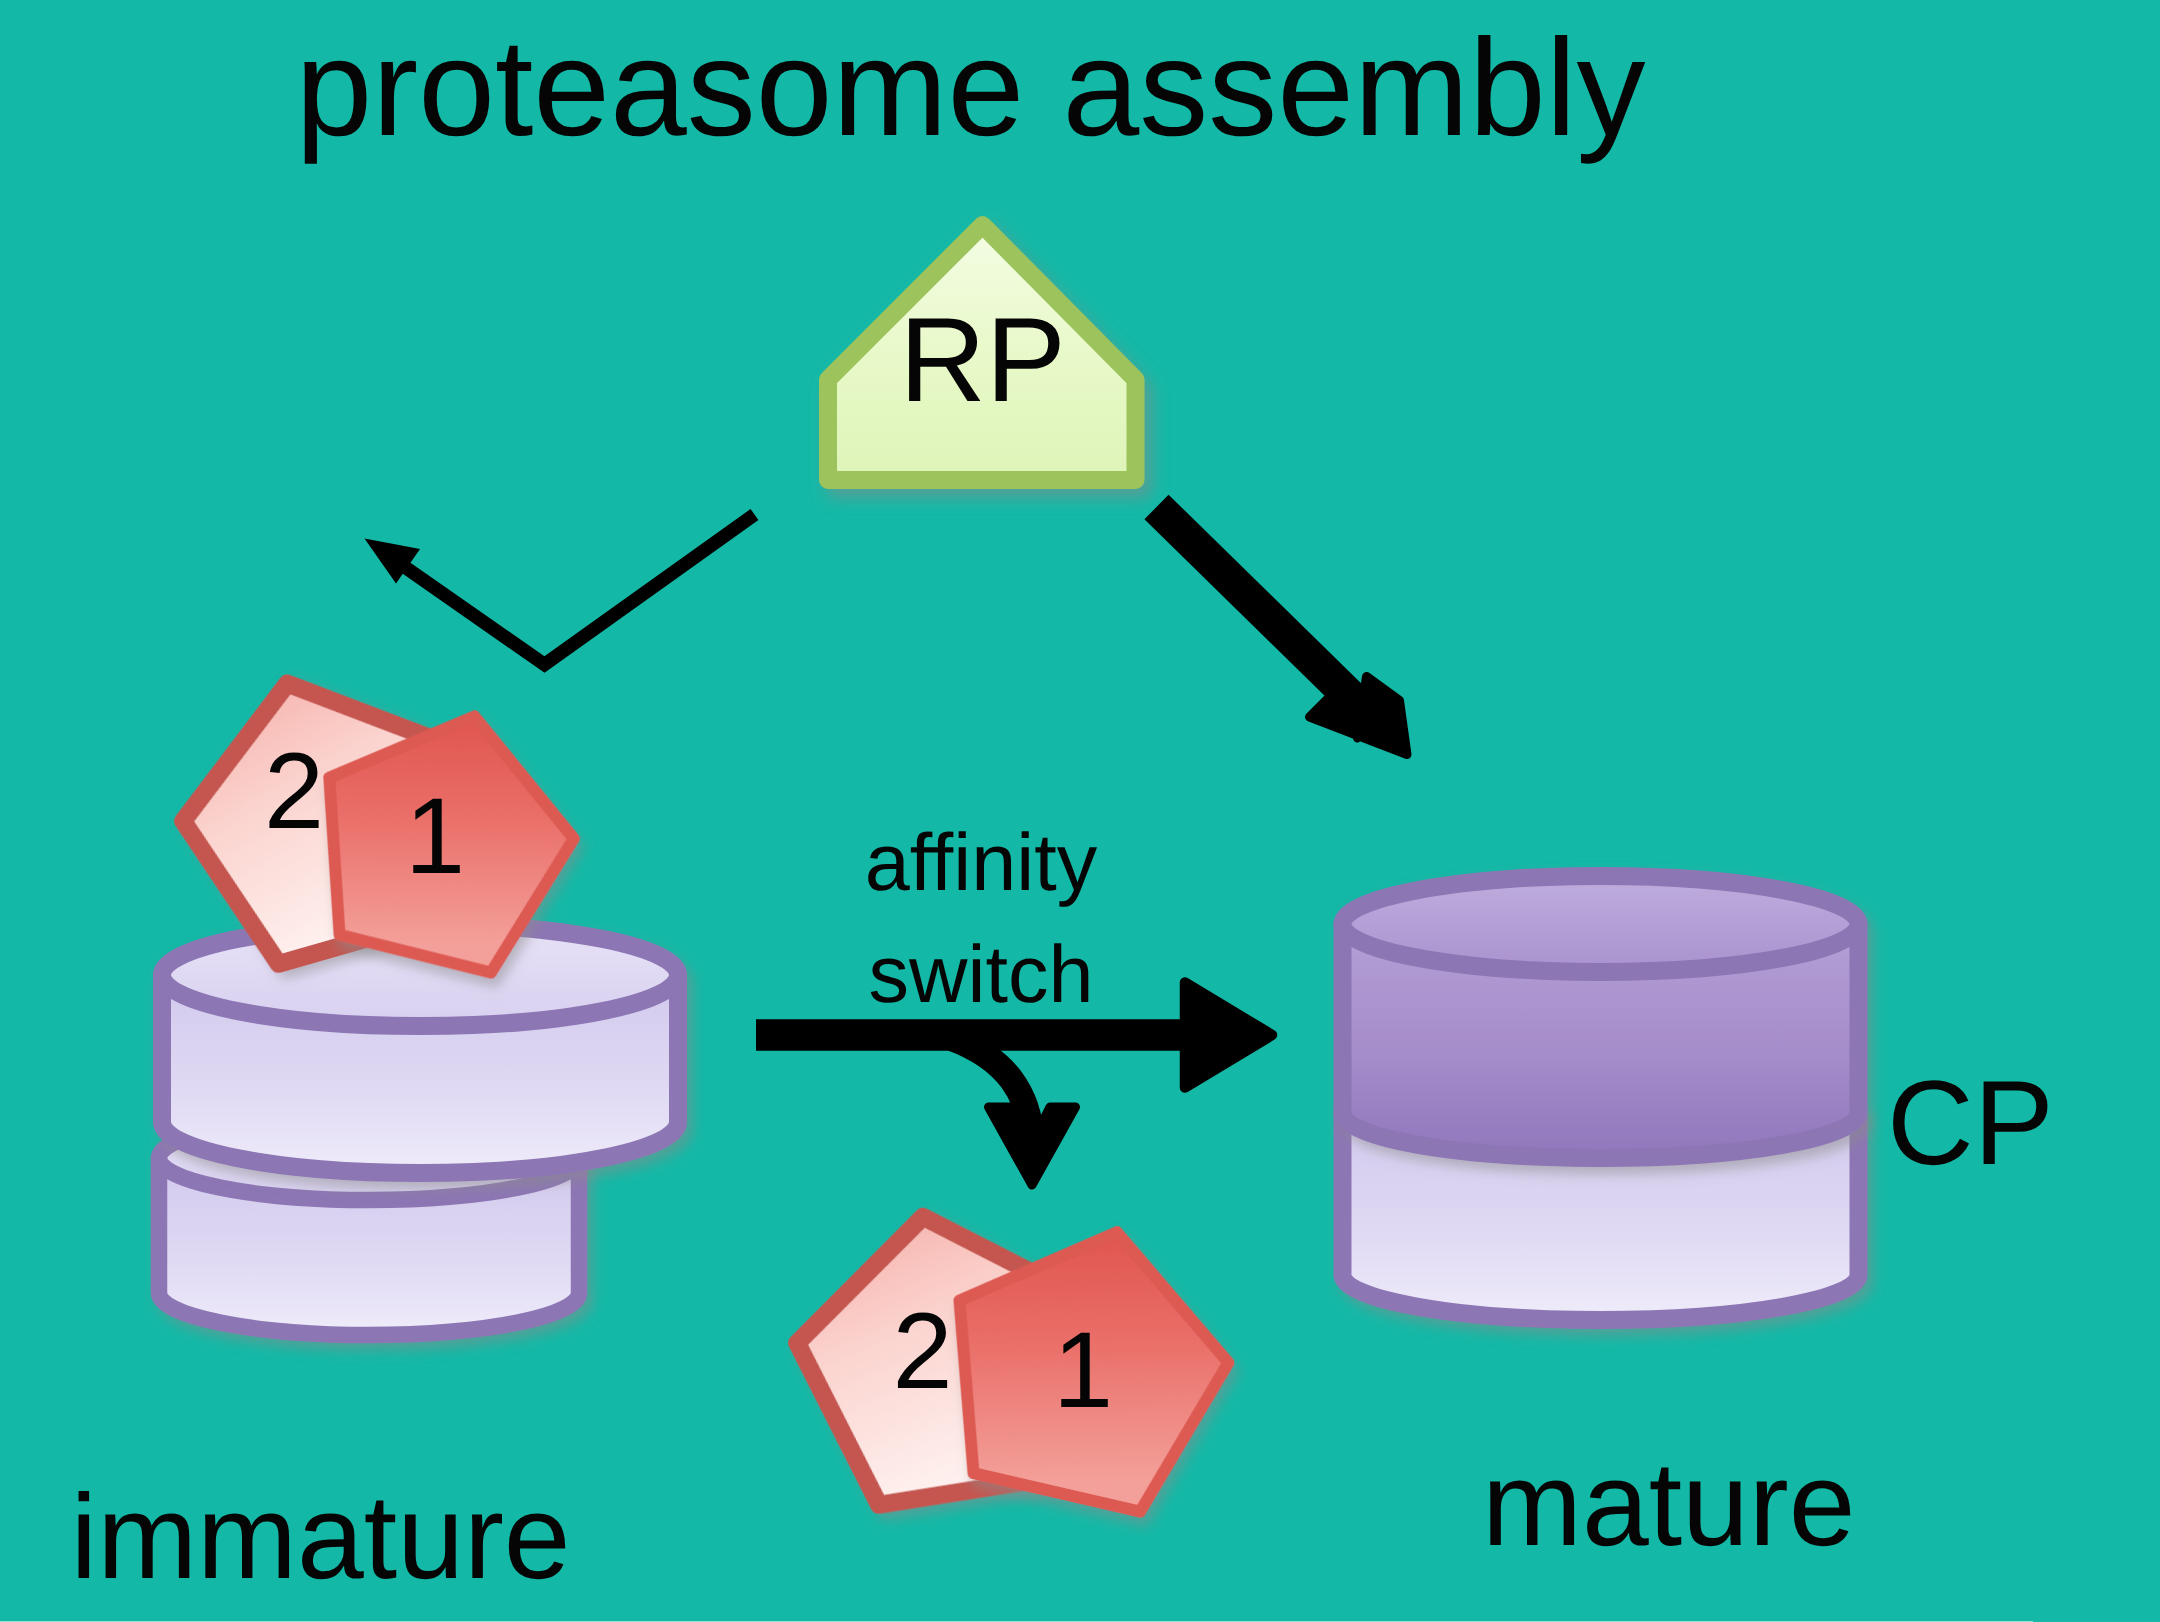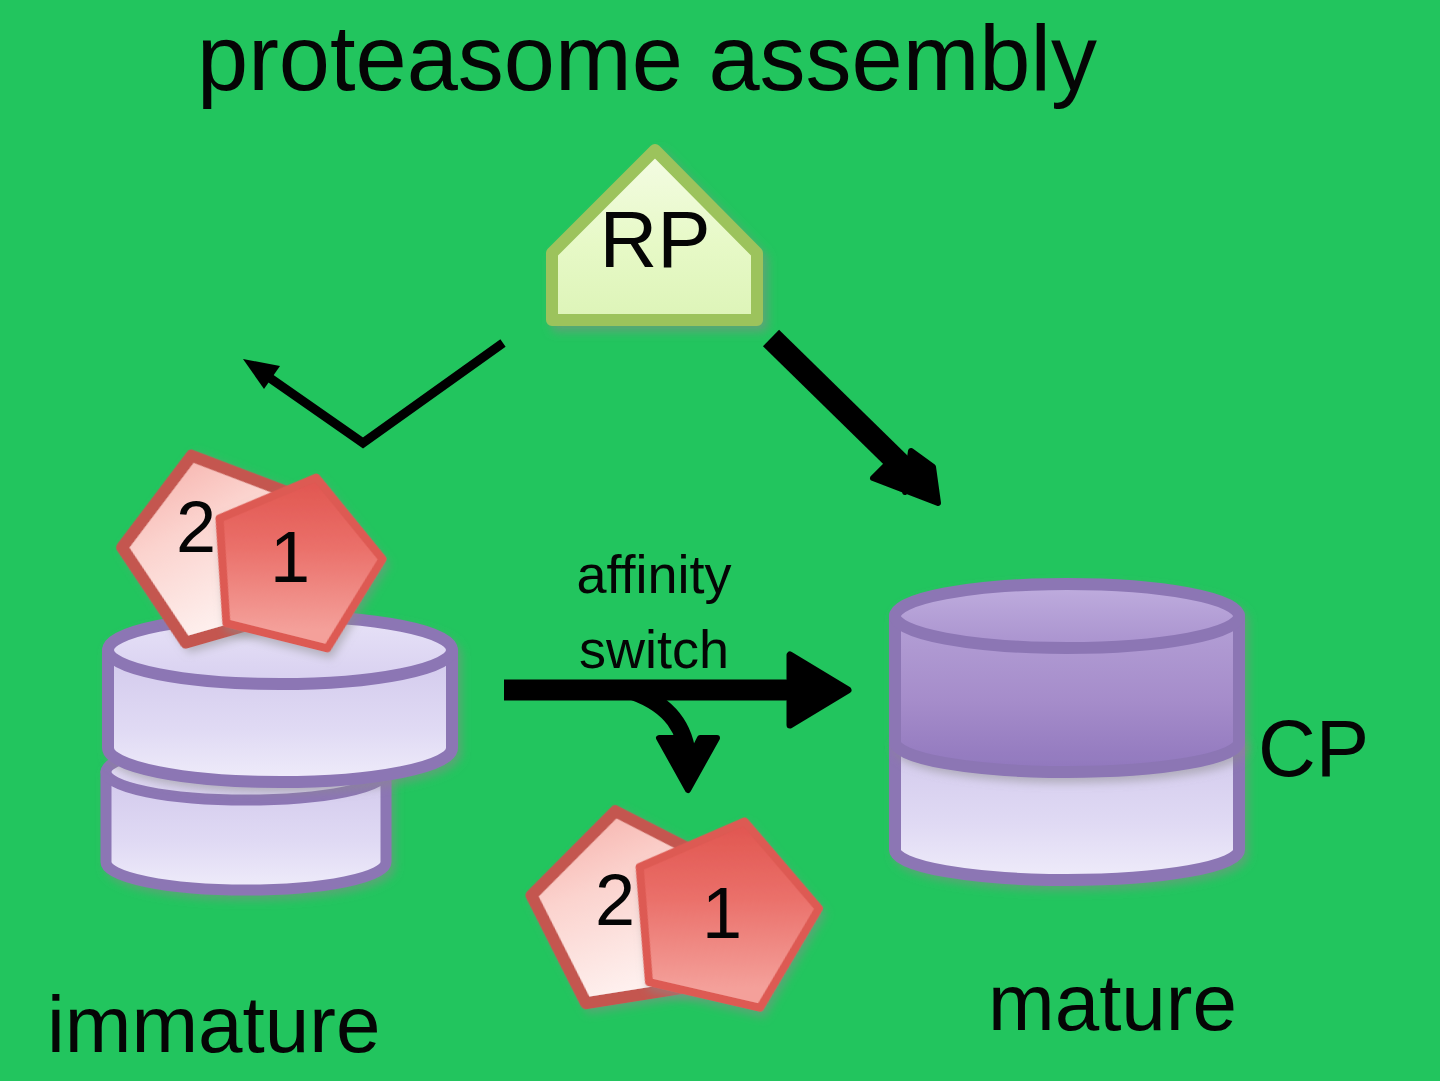--- a/index.html
+++ b/index.html
@@ -12,21 +12,21 @@
     height: 1081px;
     overflow: hidden;
     font-family: "Liberation Sans", sans-serif;
     position: relative;
   }
   #stage {
     position: absolute;
     left: 0; top: 0;
     width: 1440px;
     height: 1081px;
-    background: #22c55e;
+    background: #14b8a6;
   }
   svg.diagram {
     position: absolute;
     left: 0; top: 0;
     width: 1440px;
     height: 1081px;
     display: block;
   }
   text {
     font-family: "Liberation Sans", sans-serif;

